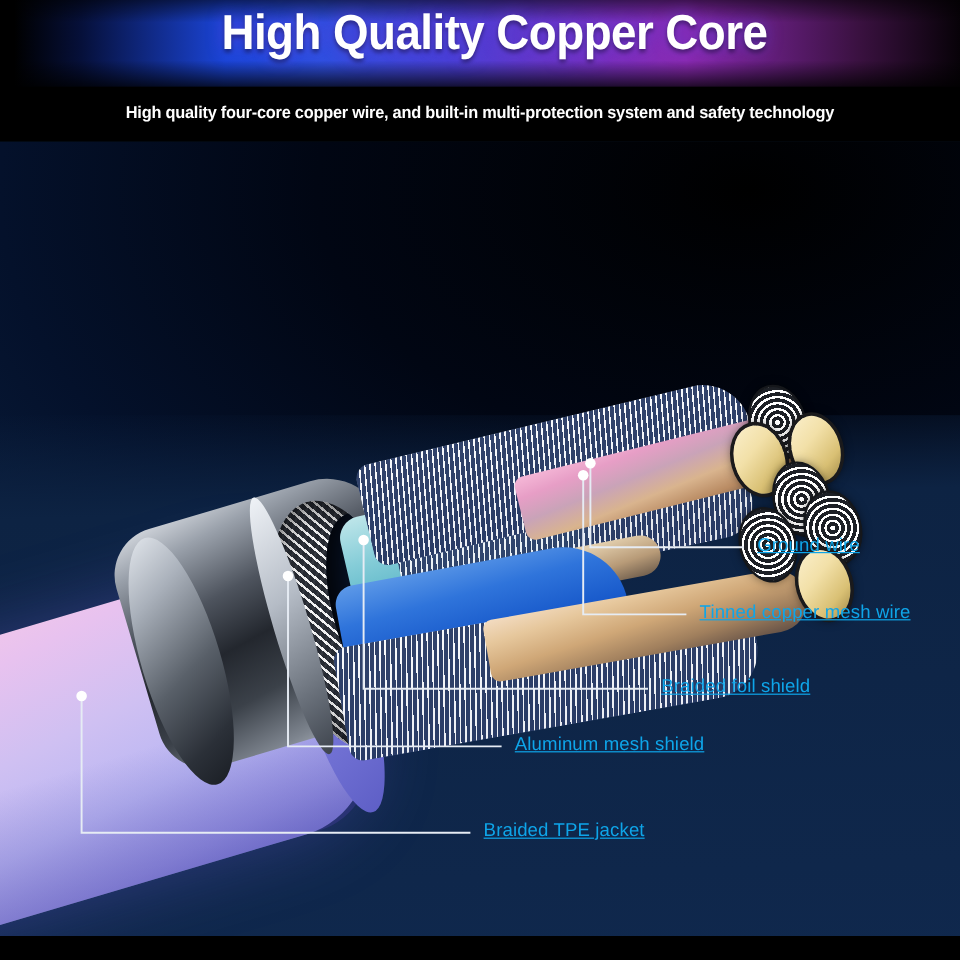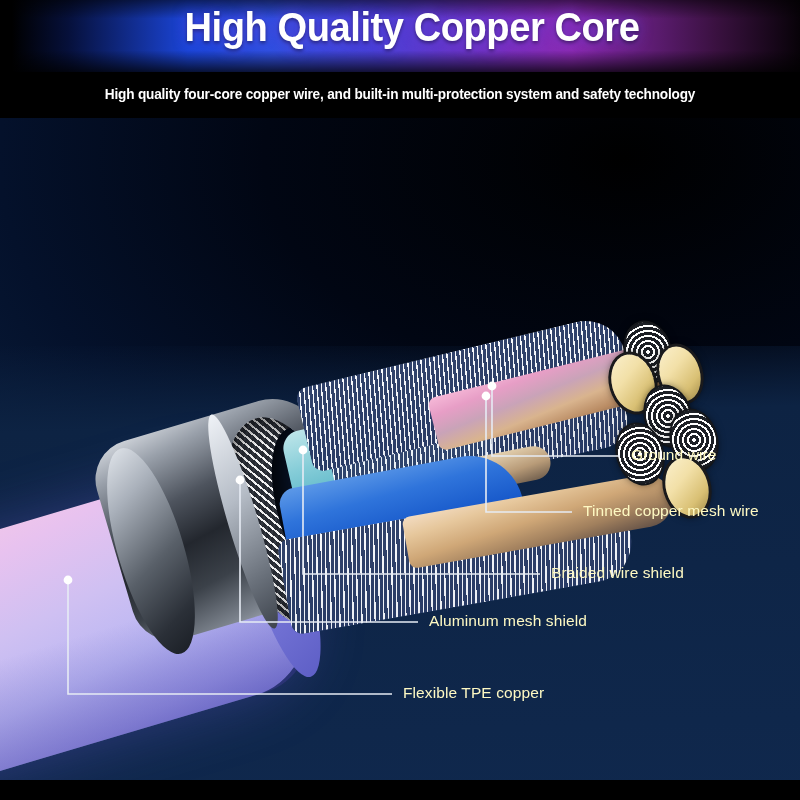--- a/index.html
+++ b/index.html
@@ -121,22 +121,22 @@
   .g2{left:660px;top:228px;width:40px;height:56px;transform:rotate(-16deg);}
   .g3{left:666px;top:340px;width:42px;height:58px;transform:rotate(-16deg);}
   .b1{left:626px;top:204px;width:44px;height:60px;transform:rotate(-16deg);}
   .b2{left:646px;top:268px;width:44px;height:60px;transform:rotate(-16deg);}
   .b3{left:618px;top:306px;width:44px;height:60px;transform:rotate(-16deg);}
   .b4{left:672px;top:292px;width:44px;height:60px;transform:rotate(-16deg);}
 
   
   .callouts{position:absolute;left:0;top:0;width:800px;height:672px;}
   .callouts svg{position:absolute;left:0;top:0;width:800px;height:672px;}
-  .lbl{position:absolute;color:#fef9c3;font-size:15.5px;letter-spacing:.1px;
-       white-space:nowrap;font-family:"Liberation Sans","DejaVu Sans",sans-serif;}
+  .lbl{position:absolute;color:#0ea5e9;font-size:15.5px;letter-spacing:.1px;
+       white-space:nowrap;font-family:"Liberation Sans","DejaVu Sans",sans-serif;text-decoration:underline;}
 </style>
 </head>
 <body>
 
 <div class="page">
 
   <div class="hdr">
     <div class="hdr-bg"></div>
     <div class="hdr-title">High Quality Copper Core</div>
   </div>
@@ -195,22 +195,22 @@
           <circle cx="303" cy="332" r="4.4"></circle>
           <circle cx="240" cy="362" r="4.4"></circle>
           <circle cx="68" cy="462" r="4.4"></circle>
         </g>
       </svg>
 
       <div class="lbl" style="left:631px;top:328px;">Ground wire</div>
 
       <div class="lbl" style="left:583px;top:384px;">Tinned copper mesh wire</div>
 
-      <div class="lbl" style="left:551px;top:446px;">Braided wire shield</div>
+      <div class="lbl" style="left:551px;top:446px;">Braided foil shield</div>
 
       <div class="lbl" style="left:429px;top:494px;">Aluminum mesh shield</div>
 
-      <div class="lbl" style="left:403px;top:566px;">Flexible TPE copper</div>
+      <div class="lbl" style="left:403px;top:566px;">Braided TPE jacket</div>
     </div>
 
     <div class="botbar"></div>
   </div>
 </div>
 
 </body></html>

